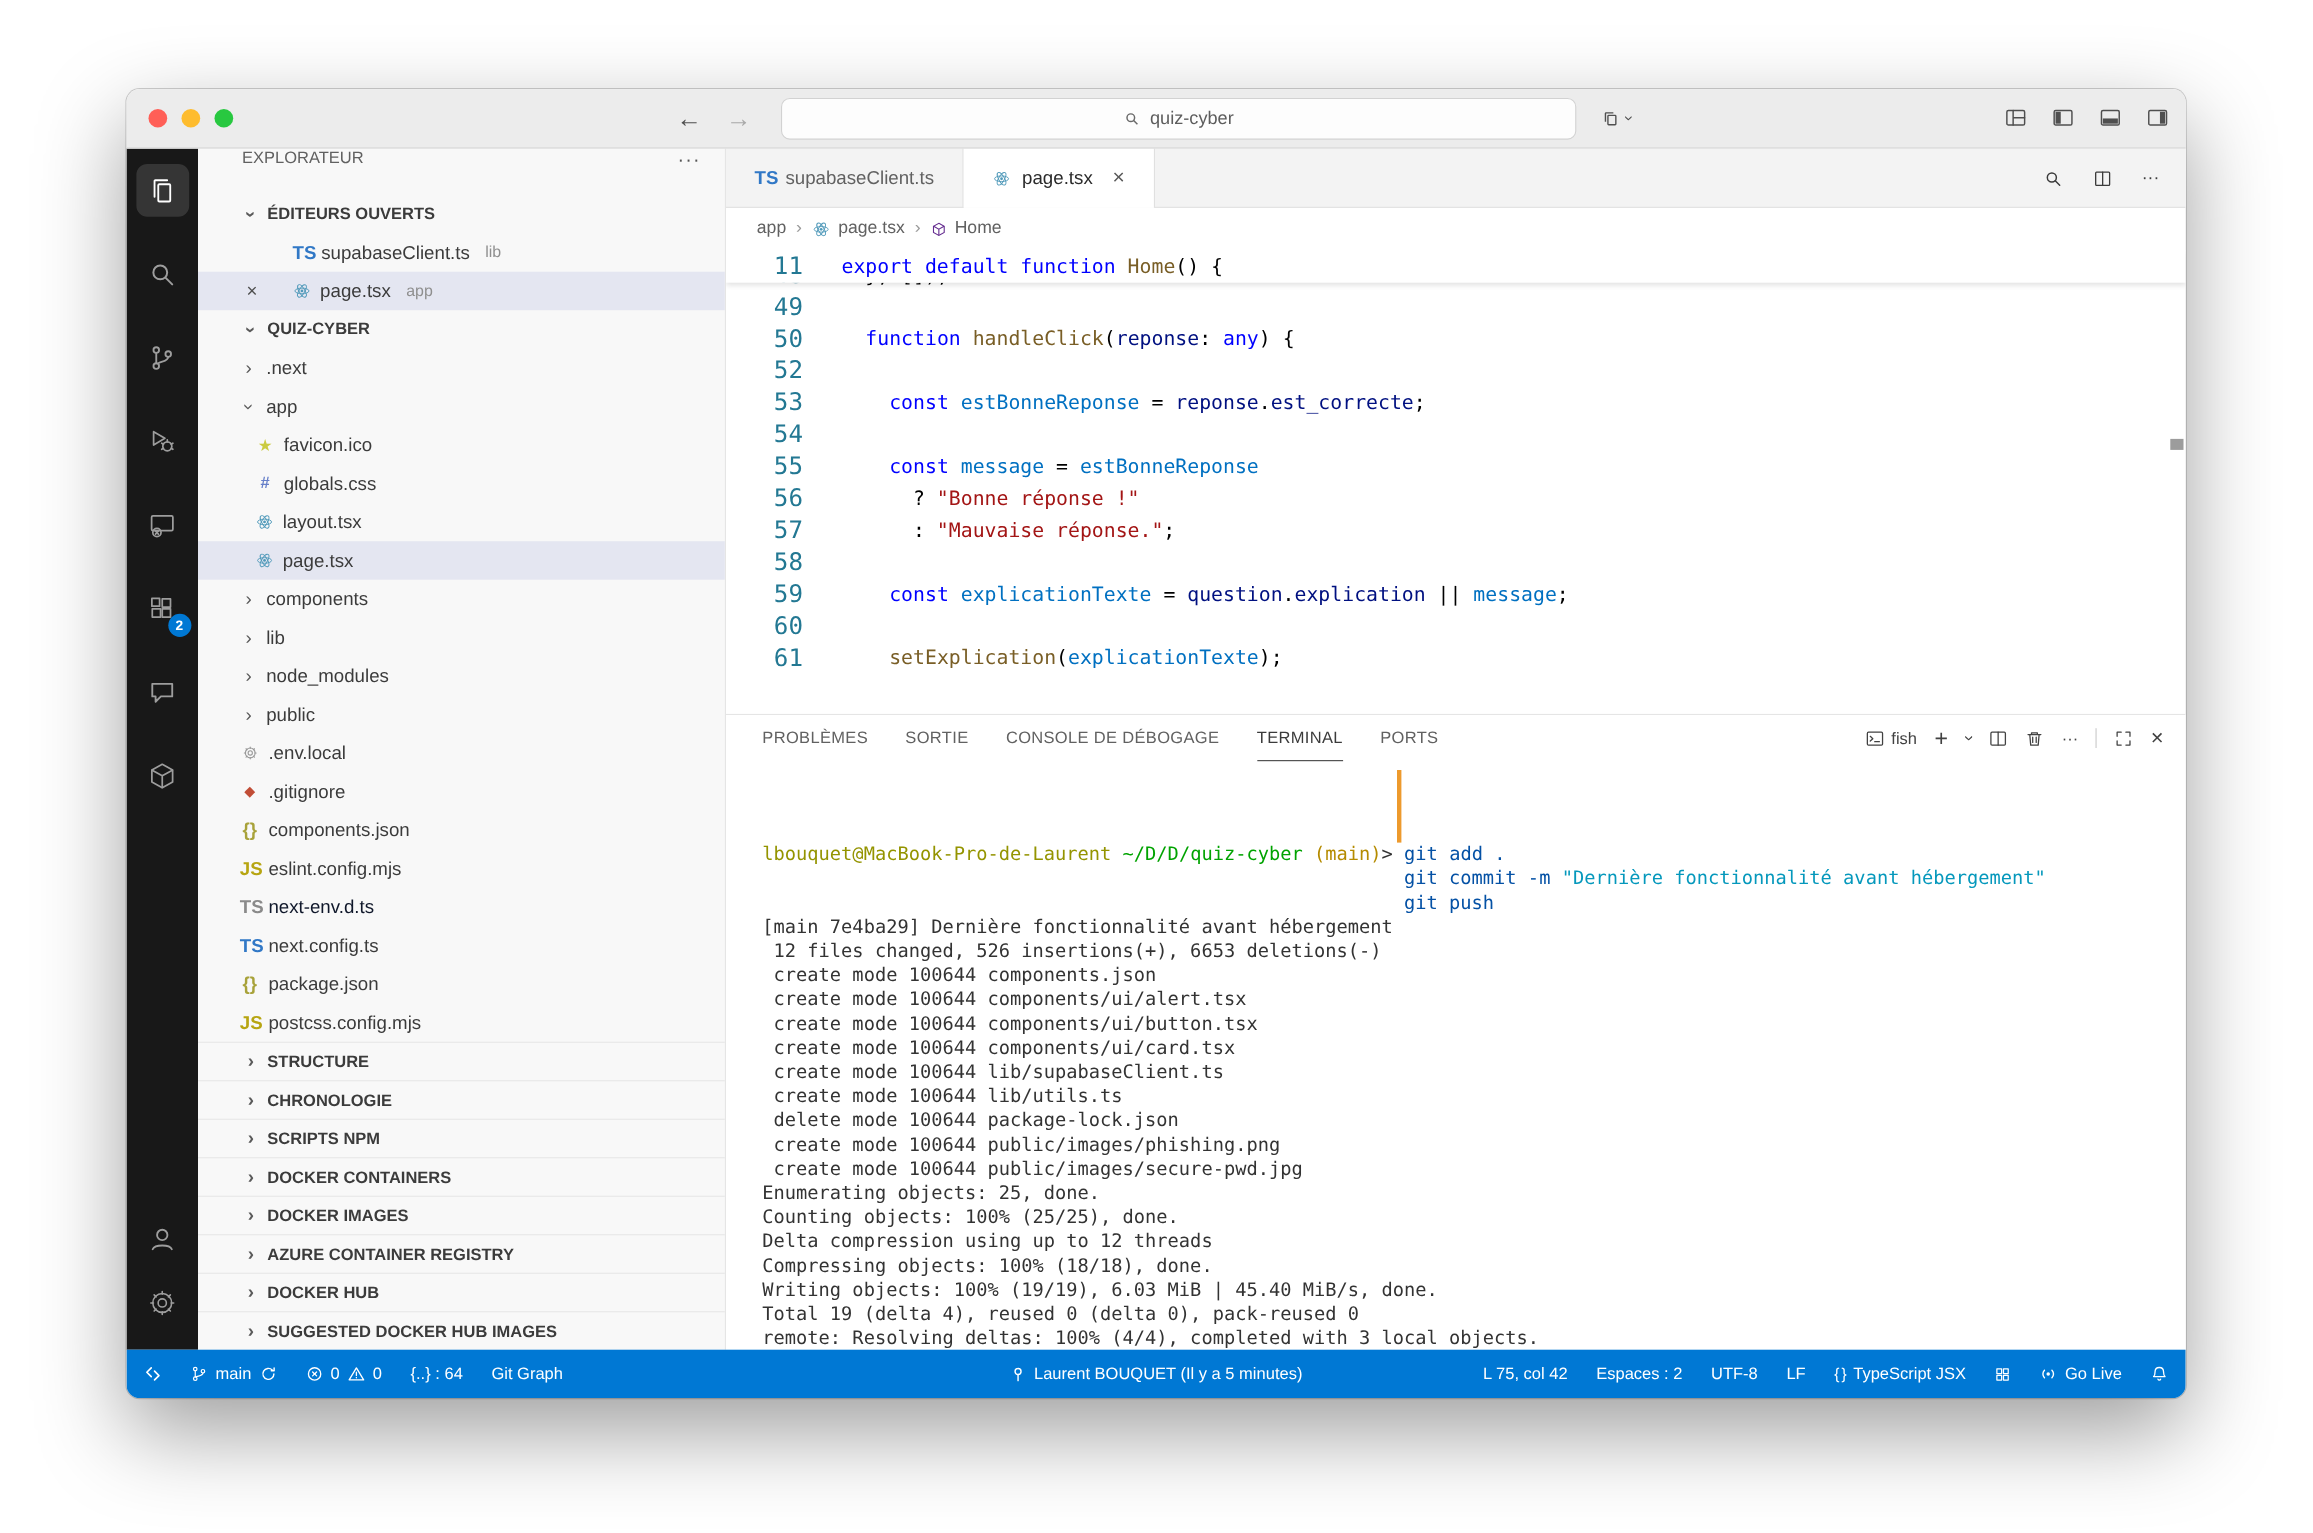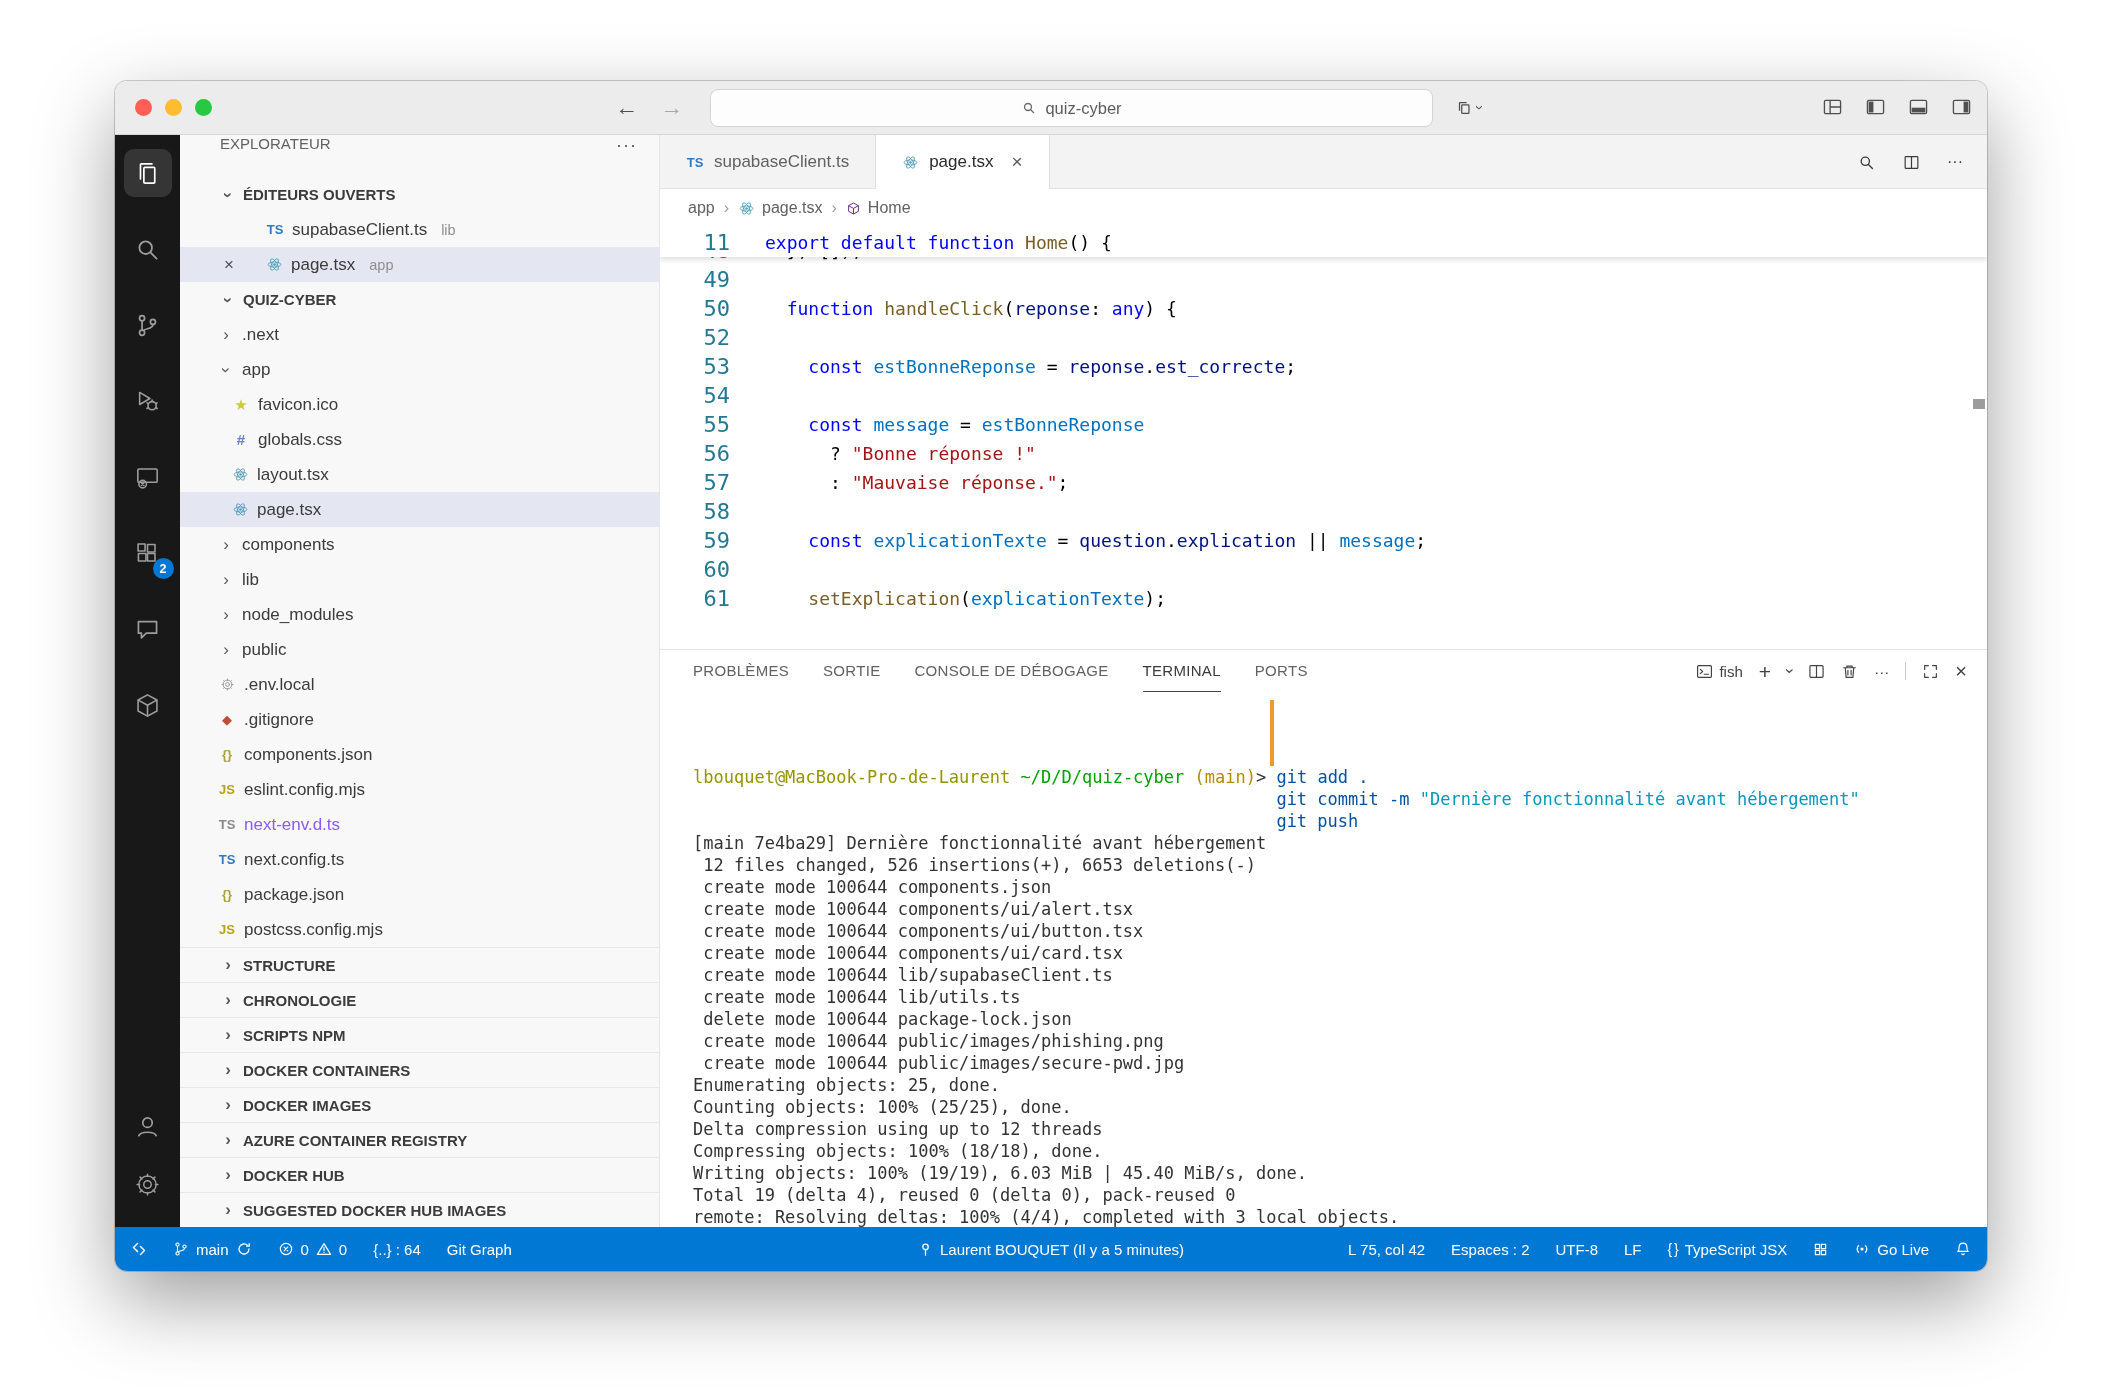--- a/index.html
+++ b/index.html
@@ -36,22 +36,22 @@
   .sb-more{font-size:18px;letter-spacing:1px;color:#555}
   .sec-h{height:35px;display:flex;align-items:center;gap:7px;padding-left:40px;font-size:15px;font-weight:700;color:#3b3b3b;flex:none}
   .sec-h.bordered{border-top:1px solid #e7e7e7}
   .chev{width:16px;display:inline-block;text-align:center;font-size:17px;color:#5a5a5a;flex:none}
   .chev.exp{transform:rotate(90deg)}
   .row{height:35px;display:flex;align-items:center;gap:8px;font-size:17px;flex:none;white-space:nowrap}
   .row.sel{background:#e4e6f1}
   .oe-row{padding-left:44px}
   .close-slot{width:34px;flex:none;text-align:left;color:#4f4f4f;font-size:17px}
   .detail{color:#8f8f8f;font-size:14.5px;margin-left:6px}
-  .dimmed{color:#8b5cf6}
-  .fico{font-weight:700;font-size:13px;width:18px;text-align:center;display:inline-block;flex:none}
+  .dimmed{color:#0f172a}
+  .fico{font-weight:700;font-size:17px;width:18px;text-align:center;display:inline-block;flex:none}
   .ic{display:inline-flex;align-items:center;justify-content:center}
   
   .editor-col{flex:1;display:flex;flex-direction:column;background:#fff;min-width:0}
   .tabbar{height:54px;background:#f3f3f3;box-shadow:inset 0 -1px 0 #e3e3e3;display:flex;align-items:stretch;flex:none}
   .tab{display:flex;align-items:center;gap:10px;padding:0 26px;font-size:17px;color:#616161;border-right:1px solid #e0e0e0}
   .tab.active{background:#ffffff;color:#2b2b2b}
   .tclose{margin-left:8px;color:#595959;font-size:19px}
   .tab-actions{margin-left:auto;display:flex;align-items:center;gap:26px;padding-right:24px;color:#3b3b3b}
   .breadcrumb{height:38px;display:flex;align-items:center;gap:9px;padding-left:28px;font-size:16px;color:#616161;flex:none}
   .bc-item{display:flex;align-items:center;gap:7px}

